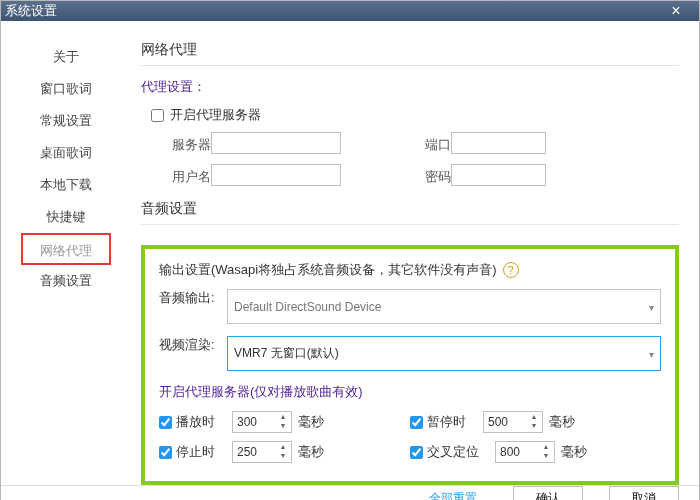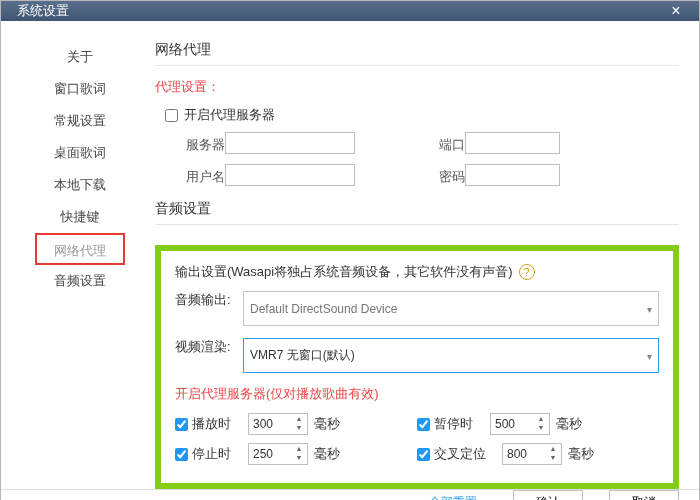--- a/index.html
+++ b/index.html
@@ -1,54 +1,54 @@
 <!DOCTYPE html>
 <html><head>
 <meta charset="utf-8">
 <style>
 * { box-sizing: border-box; margin: 0; padding: 0; font-family: "Microsoft YaHei", "SimSun", sans-serif; }
 body { background: #fff; width: 700px; height: 500px; overflow: hidden; }
 .dialog { width: 700px; height: 500px; border: 1px solid #b8b8b8; display: flex; flex-direction: column; }
-.titlebar { height: 30px; background: linear-gradient(180deg, #5a6f8c 0%, #3d5573 100%); color: #fff; display: flex; align-items: center; padding: 0 8px 0 16px; font-size: 13px; }
+.titlebar { height: 30px; background: linear-gradient(180deg, #5a6f8c 0%, #3d5573 100%); color: #fff; display: flex; align-items: center; padding: 0 8px 0 4px; font-size: 13px; }
 .titlebar .title { flex: 1; }
 .titlebar .close { width: 30px; height: 20px; display:flex; align-items:center; justify-content:center; cursor:pointer; font-size: 16px; }
-.body { flex: 1; display: flex; background: #fff; padding-left: 14px; }
+.body { flex: 1; display: flex; background: #fff; }
 .sidebar { width: 130px; padding: 20px 0 0 0; }
 .sidebar-item { height: 32px; line-height: 32px; font-size: 13px; color: #444; text-align: center; cursor: pointer; width: 90px; margin-left: 20px; }
 .sidebar-item.active { border: 2px solid #e53935; color: #999; }
 .main { flex: 1; padding: 20px 20px 0 10px; font-size: 13px; color: #333; position: relative; }
 .section-title { font-size: 14px; color: #333; margin-bottom: 12px; border-bottom: 1px solid #e5e5e5; padding-bottom: 6px; }
 .form-row { display: flex; align-items: flex-end; margin-bottom: 10px; padding-left: 10px; }
 .form-row .label { width: 60px; text-align: right; color: #555; }
 .form-row input[type=text], .form-row input[type=password] { height: 22px; border: 1px solid #bfbfbf; padding: 0 4px; font-size: 12px; }
 .form-row .field-l { width: 130px; }
 .form-row .spacer { width: 70px; }
 .form-row .label2 { width: 40px; text-align: right; color: #555; }
 .form-row .field-r { width: 95px; }
 .checkbox-row { padding-left: 10px; margin-bottom: 8px; display:flex; align-items:center; }
 .checkbox-row input { margin-right: 6px; accent-color: #2196f3; }
-.hl-box { border: 6px solid #84cc16; padding: 12px 14px 10px 14px; margin-top: 20px; }
+.hl-box { border: 4px solid #84cc16; padding: 12px 14px 10px 14px; margin-top: 20px; }
 .output-line { display:flex; align-items:center; margin-bottom:10px; }
 .output-line .q { display:inline-flex; width:16px; height:16px; border:1px solid #d0a020; border-radius:50%; color:#d0a020; font-size:11px; align-items:center; justify-content:center; margin-left:6px; }
 .sel-row { display:flex; margin-bottom:12px; }
 .sel-row .slabel { width: 68px; text-align:left; }
 .sel-row .select { flex:1; height:35px; border:1px solid #2aa0e8; display:flex; align-items:center; padding:0 6px; font-size:12px; color:#333; position:relative; background:#fff; cursor:pointer; }
 .sel-row .select.gray { border-color:#c5c5c5; color:#777; }
 .sel-row .select .arrow { position:absolute; right:6px; top:50%; transform:translateY(-50%); font-size:10px; color:#888; }
 .fade-row { display:flex; align-items:center; margin-bottom:8px; }
 .fade-item { display:flex; align-items:center; width: 50%; }
 .fade-item input[type=checkbox] { accent-color:#2196f3; margin-right:4px; }
 .fade-item .flabel { width:50px; }
 .spin { width:60px; height:22px; border:1px solid #bfbfbf; display:flex; align-items:center; padding:0 4px; margin:0 6px; font-size:12px; position:relative; background:#fff; }
 .spin .arrows { position:absolute; right:2px; top:1px; bottom:1px; width:12px; display:flex; flex-direction:column; }
 .spin .arrows span { flex:1; font-size:7px; color:#666; text-align:center; line-height:8px; cursor:pointer; }
 .footer { height: 40px; border-top:1px solid #e0e0e0; display:flex; align-items:center; justify-content:flex-end; padding:0 20px; gap:26px; background:#fff; }
 .footer .reset { color:#2aa0e8; font-size:12px; cursor:pointer; margin-right:10px; }
 .footer button { width:70px; height:24px; background:#fff; border:1px solid #c0c0c0; font-size:12px; cursor:pointer; }
-.subtitle { margin-bottom:10px; color:#ef4444; }
+.subtitle { margin-bottom:10px; color:#4c1d95; }
 </style>
 </head>
 <body>
 
 <div class="dialog">
   <div class="titlebar">
     <span class="title">系统设置</span>
     <span class="close">×</span>
   </div>
   <div class="body">

